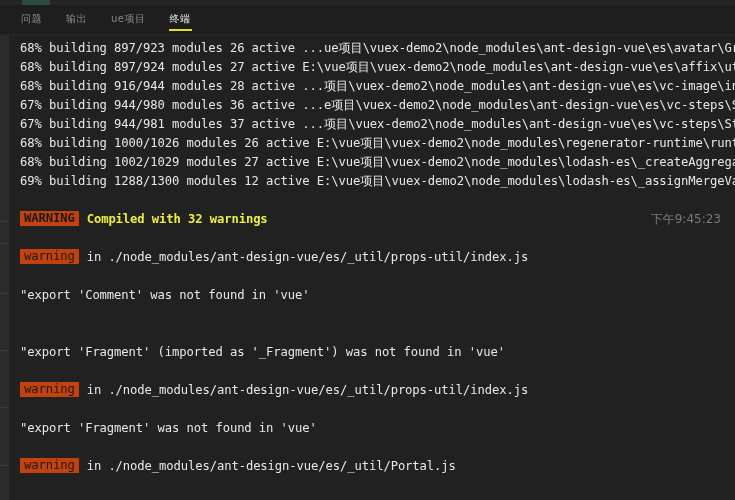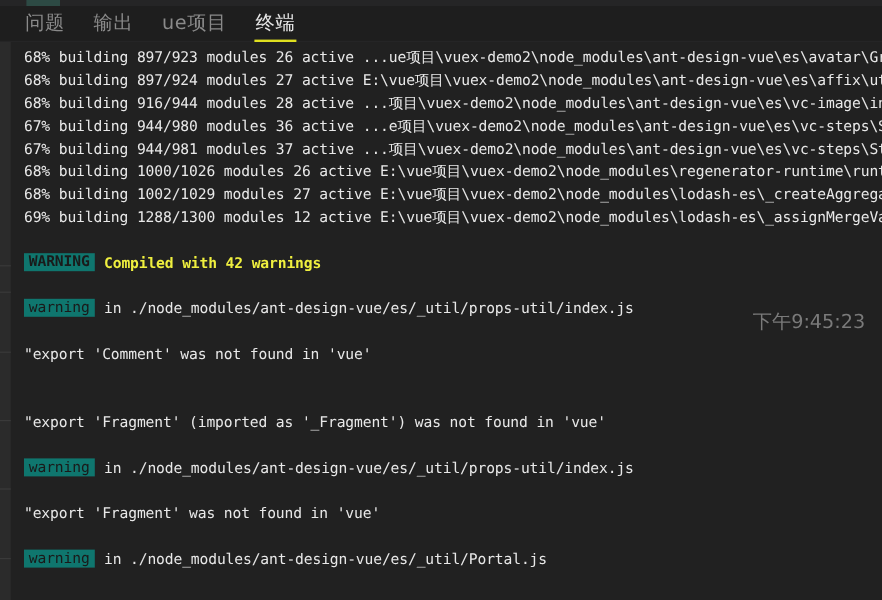--- a/index.html
+++ b/index.html
@@ -44,21 +44,21 @@
     width: 735px; height: 30px;
     background: #1e1e1e;
     display: flex;
     align-items: center;
     padding-left: 20px;
     border-bottom: 1px solid #252526;
   }
   .tab {
     position: relative;
     font-family: "DejaVu Sans", "Liberation Sans", sans-serif;
-    font-size: 16px;
+    font-size: 10px;
     letter-spacing: 0.5px;
     color: #8a8a8a;
     margin-right: 22px;
     padding: 4px 1px 5px 1px;
     white-space: nowrap;
     cursor: pointer;
   }
   .tab.active {
     color: #e7e7e7;
   }
@@ -110,44 +110,43 @@
     color: #e8e8e8;
     padding-left: 11px;
     position: relative;
   }
   .row.blank { color: transparent; }
 
   .row-text { white-space: pre; }
 
   .badge {
     display: inline-block;
-    background: #0f766e;
+    background: #c2410c;
     color: #1a1a1a;
     font-size: 12.2px;
     line-height: 15px;
     padding: 0 4px;
     vertical-align: 1px;
     font-weight: bold;
   }
   .badge.small {
     font-weight: normal;
   }
   .summary-text {
     color: #efef3f;
     font-weight: bold;
   }
   .timestamp {
     position: absolute;
     right: 14px;
     top: 0;
     font-family: "DejaVu Sans", "Liberation Sans", sans-serif;
-    font-size: 16px;
+    font-size: 12px;
     color: #7a7a7a;
     letter-spacing: 0;
-    margin-top: 48px;
   }
 
   
   .watermark {
     position: absolute;
     right: 12px;
     bottom: 8px;
     font-family: "DejaVu Sans", "Liberation Sans", sans-serif;
     font-size: 14px;
     color: #7d7d7d;
@@ -183,21 +182,21 @@
     <div class="rows" id="rows">
         <div class="row"><span class="row-text">68% building 897/923 modules 26 active ...ue项目\vuex-demo2\node_modules\ant-design-vue\es\avatar\Group.j</span></div>
         <div class="row"><span class="row-text">68% building 897/924 modules 27 active E:\vue项目\vuex-demo2\node_modules\ant-design-vue\es\affix\utils.j</span></div>
         <div class="row"><span class="row-text">68% building 916/944 modules 28 active ...项目\vuex-demo2\node_modules\ant-design-vue\es\vc-image\index.j</span></div>
         <div class="row"><span class="row-text">67% building 944/980 modules 36 active ...e项目\vuex-demo2\node_modules\ant-design-vue\es\vc-steps\Step.j</span></div>
         <div class="row"><span class="row-text">67% building 944/981 modules 37 active ...项目\vuex-demo2\node_modules\ant-design-vue\es\vc-steps\Steps.j</span></div>
         <div class="row"><span class="row-text">68% building 1000/1026 modules 26 active E:\vue项目\vuex-demo2\node_modules\regenerator-runtime\runtime.j</span></div>
         <div class="row"><span class="row-text">68% building 1002/1029 modules 27 active E:\vue项目\vuex-demo2\node_modules\lodash-es\_createAggregator.j</span></div>
         <div class="row"><span class="row-text">69% building 1288/1300 modules 12 active E:\vue项目\vuex-demo2\node_modules\lodash-es\_assignMergeValue.j</span></div>
         <div class="row blank"><span class="row-text"></span></div>
-        <div class="row"><span class="badge">WARNING</span><span class="row-text summary-text" style="margin-left: 8px;">Compiled with 42 warnings</span><span class="timestamp">下午9:45:23</span></div>
+        <div class="row"><span class="badge">WARNING</span><span class="row-text summary-text" style="margin-left: 8px;">Compiled with 32 warnings</span><span class="timestamp">下午9:45:23</span></div>
         <div class="row blank"><span class="row-text"></span></div>
         <div class="row"><span class="badge small">warning</span><span class="row-text" style="margin-left: 8px;">in ./node_modules/ant-design-vue/es/_util/props-util/index.js</span></div>
         <div class="row blank"><span class="row-text"></span></div>
         <div class="row"><span class="row-text">"export 'Comment' was not found in 'vue'</span></div>
         <div class="row blank"><span class="row-text"></span></div>
         <div class="row blank"><span class="row-text"></span></div>
         <div class="row"><span class="row-text">"export 'Fragment' (imported as '_Fragment') was not found in 'vue'</span></div>
         <div class="row blank"><span class="row-text"></span></div>
         <div class="row"><span class="badge small">warning</span><span class="row-text" style="margin-left: 8px;">in ./node_modules/ant-design-vue/es/_util/props-util/index.js</span></div>
         <div class="row blank"><span class="row-text"></span></div>

